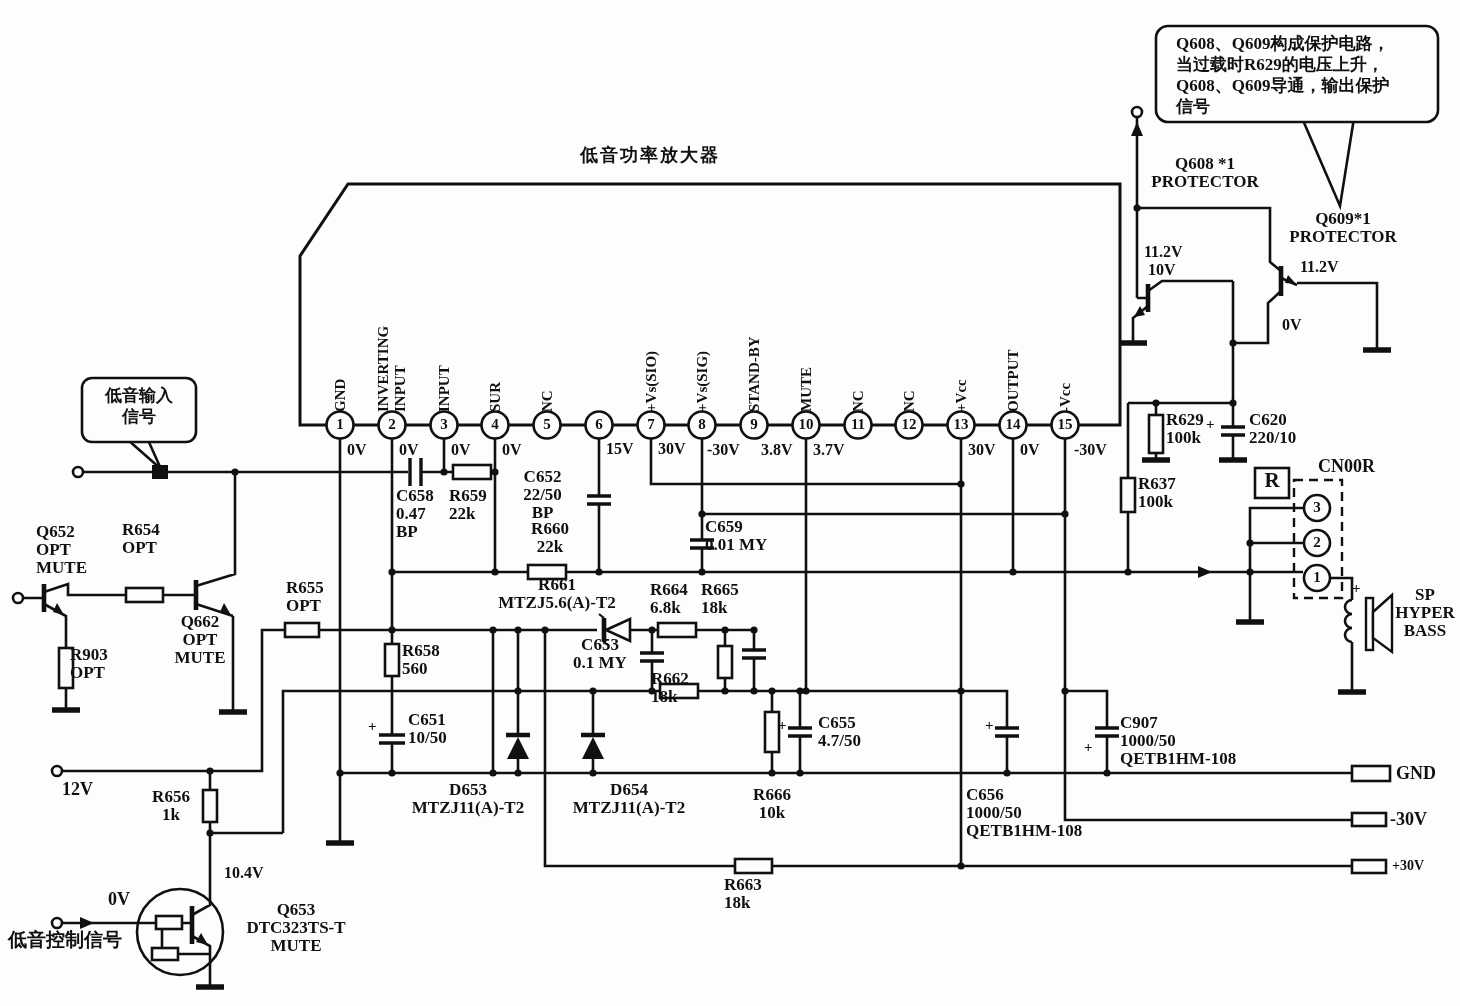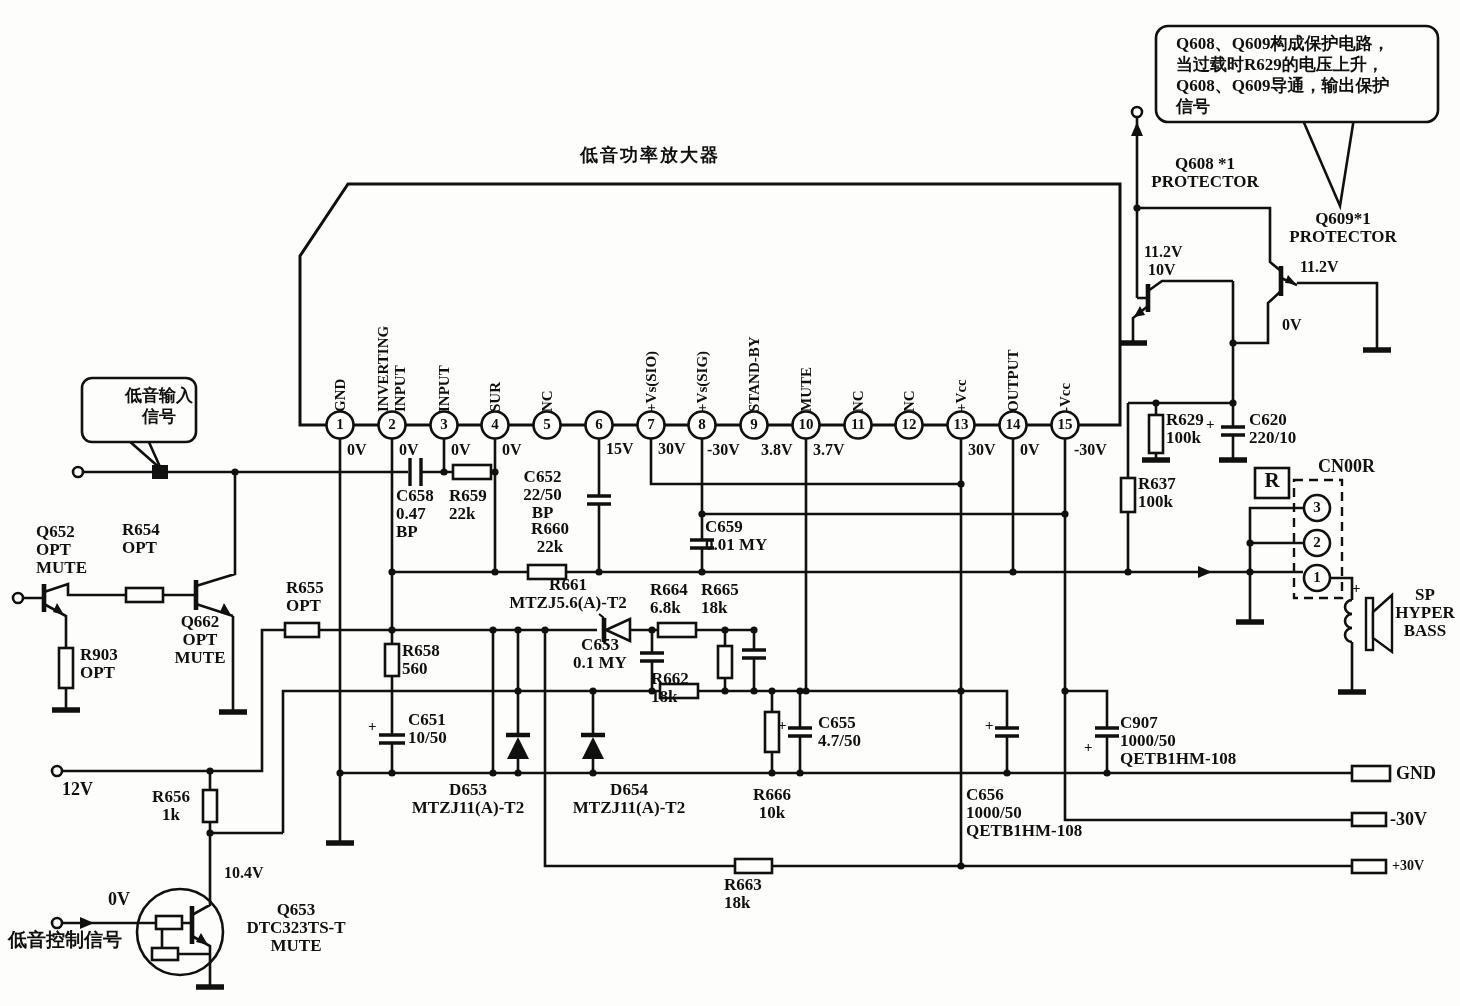--- a/index.html
+++ b/index.html
@@ -217,21 +217,21 @@
     <rect x="1366" y="598" width="7" height="52" fill="#fdfdfb" stroke="#101010" stroke-width="2.4"></rect>
     <polygon points="1373,612 1392,595 1392,652 1373,638" fill="#fdfdfb" stroke="#101010" stroke-width="2.4"></polygon>
   </svg>
 
   <div class="lbl ctr" style="left:555px;top:146px;width:190px;font-size:18px;letter-spacing:2px;">低音功率放大器</div>
 
   <div class="lbl" style="left:1170px;top:33px;width:260px;line-height:21px;margin-left:6px;">Q608、Q609构成保护电路，
 当过载时R629的电压上升，
 Q608、Q609导通，输出保护
 信号</div>
-  <div class="lbl ctr" style="left:84px;top:385px;width:110px;line-height:21px;padding-left:20px;">低音输入
+  <div class="lbl ctr" style="left:84px;top:385px;width:110px;line-height:21px;">低音输入
 信号</div>
   <div class="lbl" style="left:8px;top:931px;font-size:19px;">低音控制信号</div>
 
   <div class="pnum" style="left:327px">1</div>
   <div class="pnum" style="left:379px">2</div>
   <div class="pnum" style="left:431px">3</div>
   <div class="pnum" style="left:482px">4</div>
   <div class="pnum" style="left:534px">5</div>
   <div class="pnum" style="left:586px">6</div>
   <div class="pnum" style="left:638px">7</div>
@@ -276,21 +276,21 @@
   <div class="lbl" style="left:396px;top:487px">C658
 0.47
 BP</div>
   <div class="lbl" style="left:449px;top:487px">R659
 22k</div>
   <div class="lbl ctr" style="left:500px;top:468px;width:85px">C652
 22/50
 BP</div>
   <div class="lbl ctr" style="left:520px;top:520px;width:60px">R660
 22k</div>
-  <div class="lbl ctr" style="left:493px;top:576px;width:150px">R661
+  <div class="lbl ctr" style="left:482px;top:576px;width:150px">R661
 MTZJ5.6(A)-T2</div>
   <div class="lbl" style="left:650px;top:581px">R664
 6.8k</div>
   <div class="lbl" style="left:701px;top:581px">R665
 18k</div>
   <div class="lbl" style="left:705px;top:518px">C659
 0.01 MY</div>
   <div class="lbl" style="left:651px;top:670px">R662
 18k</div>
   <div class="lbl ctr" style="left:563px;top:636px;width:74px">C653
@@ -299,21 +299,21 @@
 560</div>
   <div class="lbl" style="left:408px;top:711px">C651
 10/50</div>
   <div class="lbl" style="left:286px;top:579px">R655
 OPT</div>
   <div class="lbl" style="left:122px;top:521px">R654
 OPT</div>
   <div class="lbl" style="left:36px;top:523px">Q652
 OPT
 MUTE</div>
-  <div class="lbl" style="left:80px;top:646px">R903
+  <div class="lbl" style="left:70px;top:646px">R903
 OPT</div>
   <div class="lbl ctr" style="left:158px;top:613px;width:84px">Q662
 OPT
 MUTE</div>
   <div class="lbl ctr" style="left:392px;top:781px;width:152px">D653
 MTZJ11(A)-T2</div>
   <div class="lbl ctr" style="left:552px;top:781px;width:154px">D654
 MTZJ11(A)-T2</div>
   <div class="lbl ctr" style="left:744px;top:786px;width:56px">R666
 10k</div>

